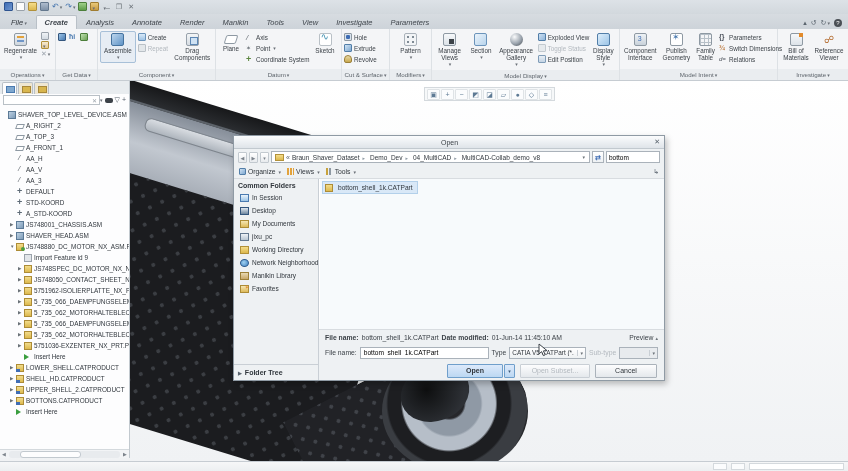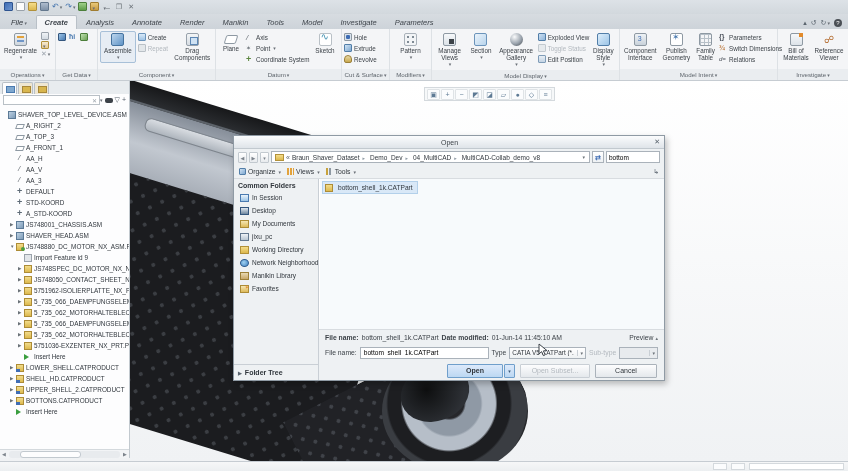--- a/index.html
+++ b/index.html
@@ -280,21 +280,21 @@
       <div class="tab">Analysis</div>
 
       <div class="tab">Annotate</div>
 
       <div class="tab">Render</div>
 
       <div class="tab">Manikin</div>
 
       <div class="tab">Tools</div>
 
-      <div class="tab">Model</div>
+      <div class="tab">View</div>
 
       <div class="tab">Investigate</div>
 
       <div class="tab">Parameters</div>
     </span>
   <div class="spacer"></div>
   <div class="ribbon-minis">
     <span>▴</span>
     <span>↺</span>
     <span class="dd">↻</span>

